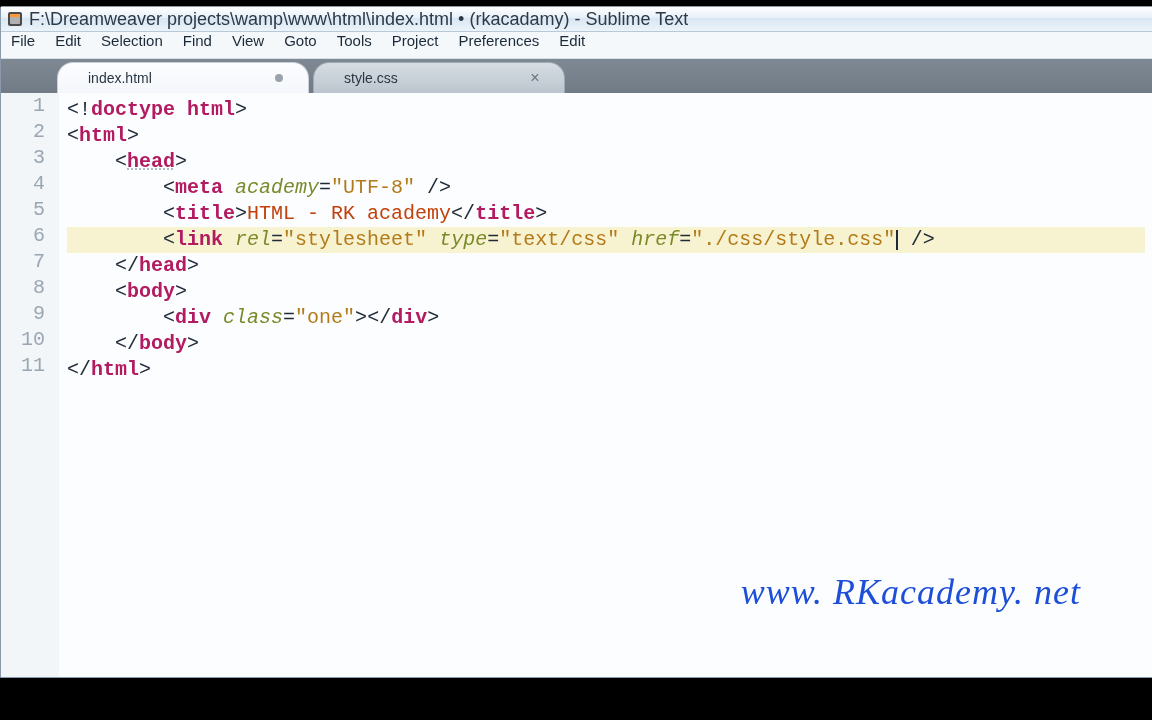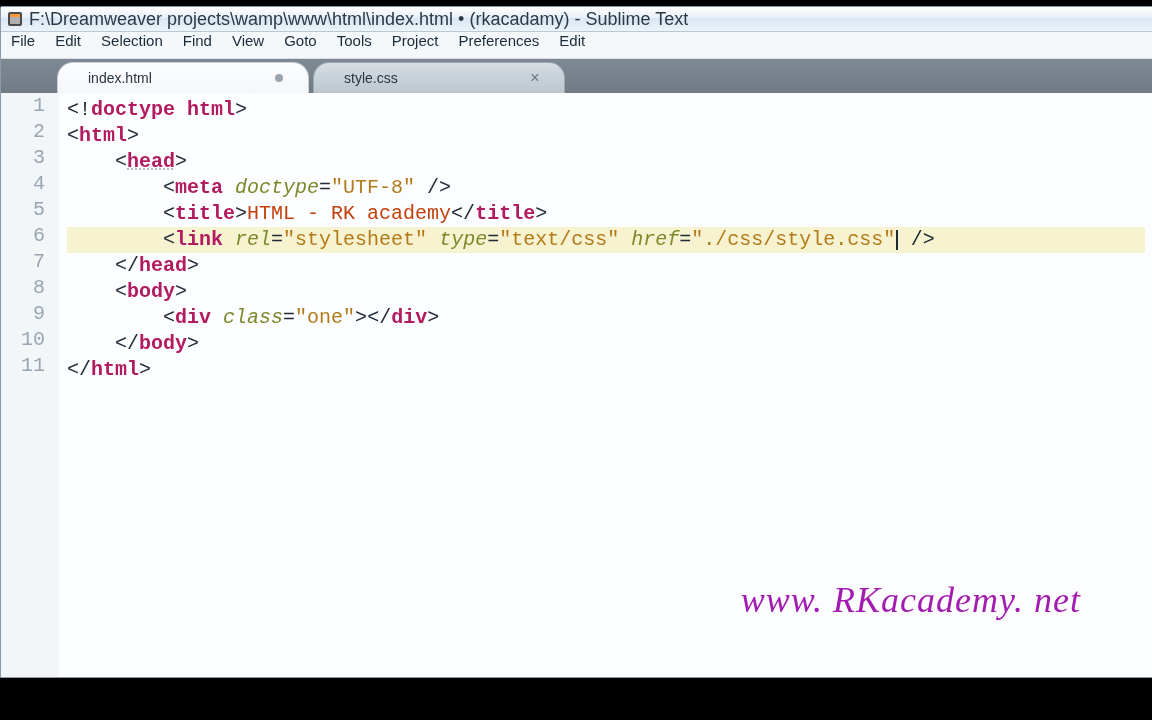--- a/index.html
+++ b/index.html
@@ -30,21 +30,21 @@
   .line.hl{background:#f7f2cf}
   .punct{color:#1e2a36}
   .tagname{color:#b31b61;font-weight:700}
   .attr{color:#7a8a2a;font-style:italic}
   .string{color:#b37a1a}
   .text{color:#c2410c}
   .under{text-decoration:underline dotted #b0b8c0}
   .caret{display:inline-block;width:1.5px;height:20px;background:#1e2a36;vertical-align:middle;margin:0 1px;animation:blink 1s step-end infinite}
   @keyframes blink{50%{opacity:0}}
   
-  .watermark{position:absolute;right:72px;bottom:56px;color:#a21caf;font-family:'Comic Sans MS','Segoe Script',cursive;font-size:36px;font-style:italic;letter-spacing:1px;pointer-events:none}
+  .watermark{position:absolute;right:72px;bottom:64px;color:#1d4ed8;font-family:'Comic Sans MS','Segoe Script',cursive;font-size:36px;font-style:italic;letter-spacing:1px;pointer-events:none}
 </style>
 </head>
 <body>
 <div class="frame">
   <div class="window">
 
     <div class="titlebar">
       <span class="appicon">
         <svg viewBox="0 0 16 16">
             <rect x="1" y="1" width="14" height="14" rx="2" fill="#4a4a4a"></rect>
@@ -92,21 +92,21 @@
         <div>7</div>
         <div>8</div>
         <div>9</div>
         <div>10</div>
         <div>11</div>
       </div>
       <div class="code">
         <div class="line"><span class="punct">&lt;!</span><span class="tagname">doctype html</span><span class="punct">&gt;</span></div>
         <div class="line"><span class="punct">&lt;</span><span class="tagname">html</span><span class="punct">&gt;</span></div>
         <div class="line"><span>    </span><span class="punct">&lt;</span><span class="tagname under">head</span><span class="punct">&gt;</span></div>
-        <div class="line"><span>        </span><span class="punct">&lt;</span><span class="tagname">meta</span><span> </span><span class="attr">doctype</span><span class="punct">=</span><span class="string">"UTF-8"</span><span class="punct"> /&gt;</span></div>
+        <div class="line"><span>        </span><span class="punct">&lt;</span><span class="tagname">meta</span><span> </span><span class="attr">academy</span><span class="punct">=</span><span class="string">"UTF-8"</span><span class="punct"> /&gt;</span></div>
         <div class="line"><span>        </span><span class="punct">&lt;</span><span class="tagname">title</span><span class="punct">&gt;</span><span class="text">HTML - RK academy</span><span class="punct">&lt;/</span><span class="tagname">title</span><span class="punct">&gt;</span></div>
         <div class="line hl"><span>        </span><span class="punct">&lt;</span><span class="tagname">link</span><span> </span><span class="attr">rel</span><span class="punct">=</span><span class="string">"stylesheet"</span><span> </span><span class="attr">type</span><span class="punct">=</span><span class="string">"text/css"</span><span> </span><span class="attr">href</span><span class="punct">=</span><span class="string">"./css/style.css"</span><span class="caret"></span><span class="punct"> /&gt;</span></div>
         <div class="line"><span>    </span><span class="punct">&lt;/</span><span class="tagname">head</span><span class="punct">&gt;</span></div>
         <div class="line"><span>    </span><span class="punct">&lt;</span><span class="tagname">body</span><span class="punct">&gt;</span></div>
         <div class="line"><span>        </span><span class="punct">&lt;</span><span class="tagname">div</span><span> </span><span class="attr">class</span><span class="punct">=</span><span class="string">"one"</span><span class="punct">&gt;</span><span class="punct">&lt;/</span><span class="tagname">div</span><span class="punct">&gt;</span></div>
         <div class="line"><span>    </span><span class="punct">&lt;/</span><span class="tagname">body</span><span class="punct">&gt;</span></div>
         <div class="line"><span class="punct">&lt;/</span><span class="tagname">html</span><span class="punct">&gt;</span></div>
         <div class="watermark">www. RKacademy. net</div>
       </div>
     </div>

